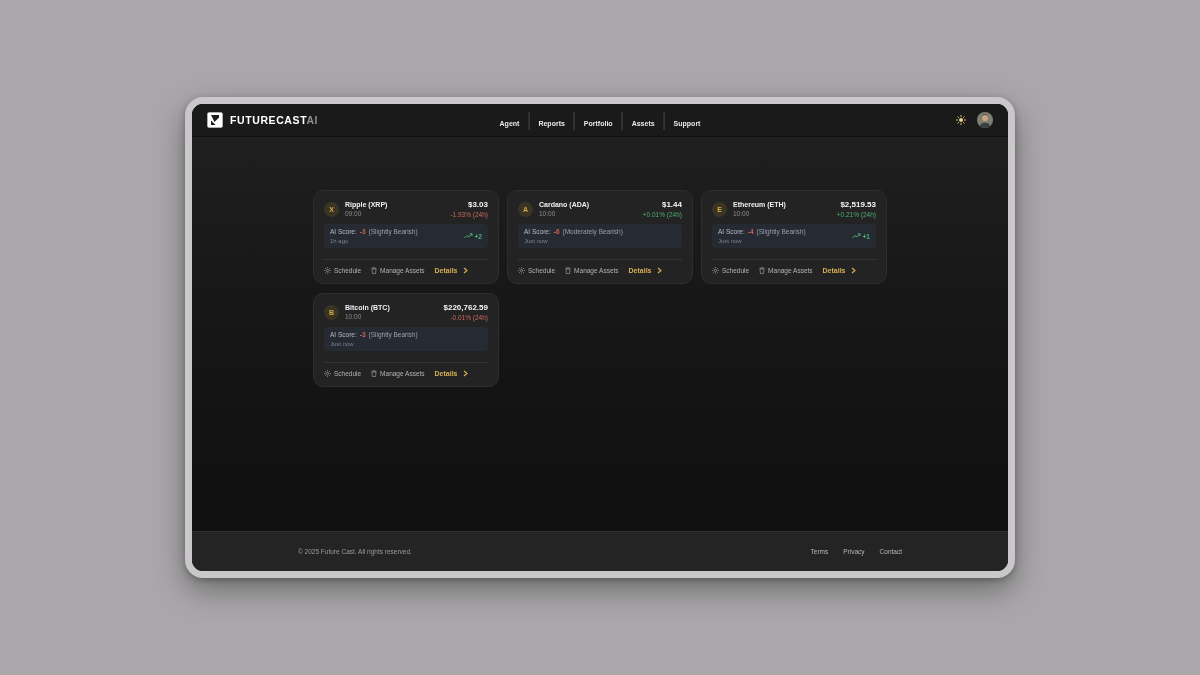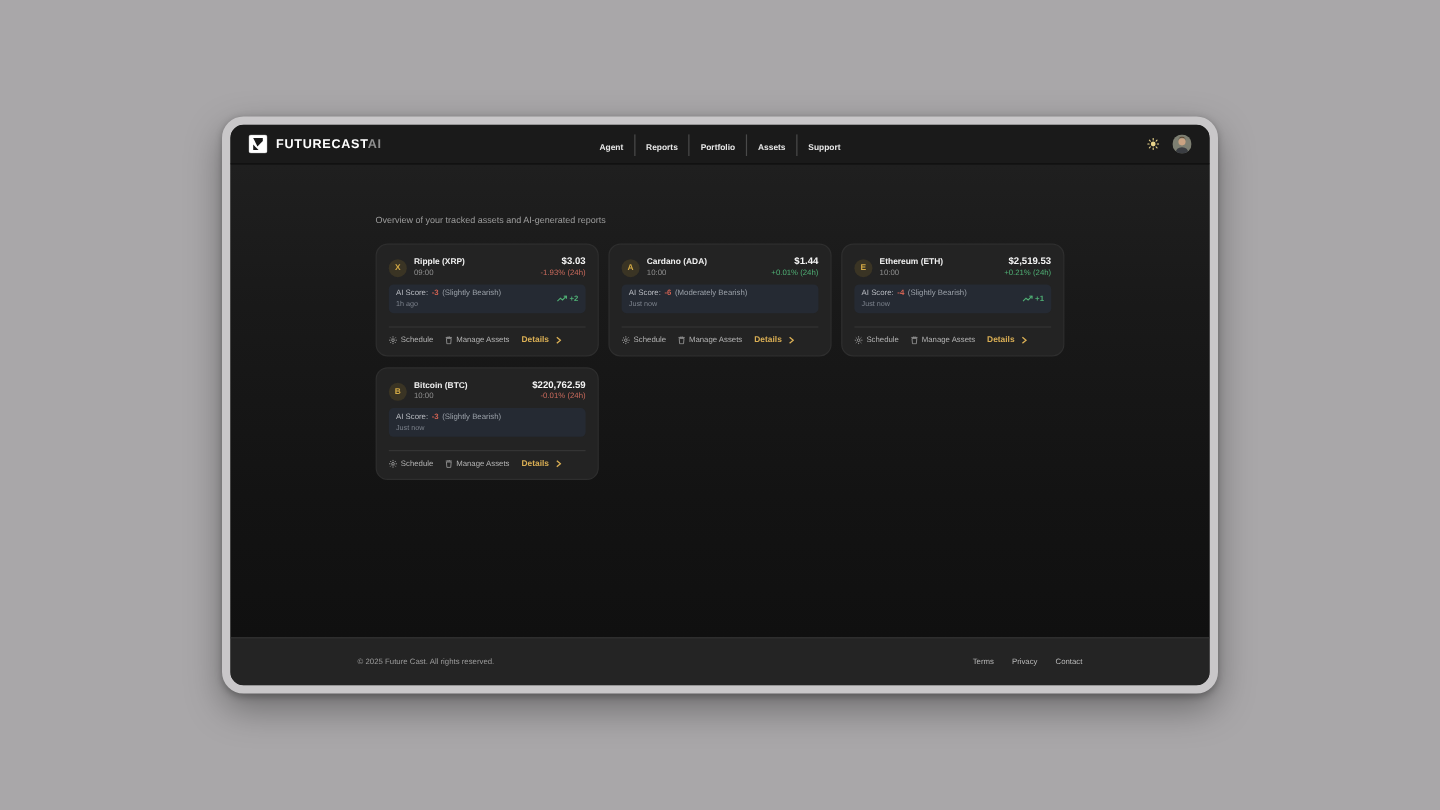--- a/index.html
+++ b/index.html
@@ -59,21 +59,21 @@
   }
   
   .card {
     width:186px; height:94px;
     background:#232323;
     border:1px solid #2e2e2e;
     border-radius:10px;
     padding:9px 10px;
     display:flex; flex-direction:column;
   }
-  .card-head { display:flex; justify-content:space-between; align-items:flex-end;gap:32px; }
+  .card-head { display:flex; justify-content:space-between; align-items:center;gap:32px; }
   .asset-id { display:flex; align-items:center; }
   .coin {
     width:15px; height:15px; border-radius:50%;
     background:#3a3424; color:#d2a945;
     font-size:7px; font-weight:700;
     display:flex; align-items:center; justify-content:center;
     flex:none;
   }
   .asset-names { margin-left:6px; display:flex; flex-direction:column; }
   .asset-name { font-size:7px; font-weight:600; color:#f0f0f0; }
@@ -174,21 +174,20 @@
           <circle cx="8" cy="6.2" r="3" fill="#c9a282"></circle>
           <path d="M4.6 5.5 Q5 2.6 8 2.8 Q11 2.6 11.4 5.5 Q11.5 4 10.5 3.2 Q9.8 1.9 8 2 Q6.2 1.9 5.5 3.2 Q4.5 4 4.6 5.5 Z" fill="#5d4630"></path>
           <path d="M2.5 16 Q3 10.8 8 10.8 Q13 10.8 13.5 16 Z" fill="#3a3d42"></path>
         </svg>
       </button>
     </div>
   </header>
 
   <main class="main">
     <div class="container">
-      <p class="page-subtitle">Overview of your tracked assets and AI-generated reports</p>
 
       <div class="grid">
 
         <article class="card">
           <div class="card-head">
             <div class="asset-id">
               <span class="coin">X</span>
               <div class="asset-names">
                 <span class="asset-name">Ripple (XRP)</span>
                 <span class="asset-time">09:00</span>

